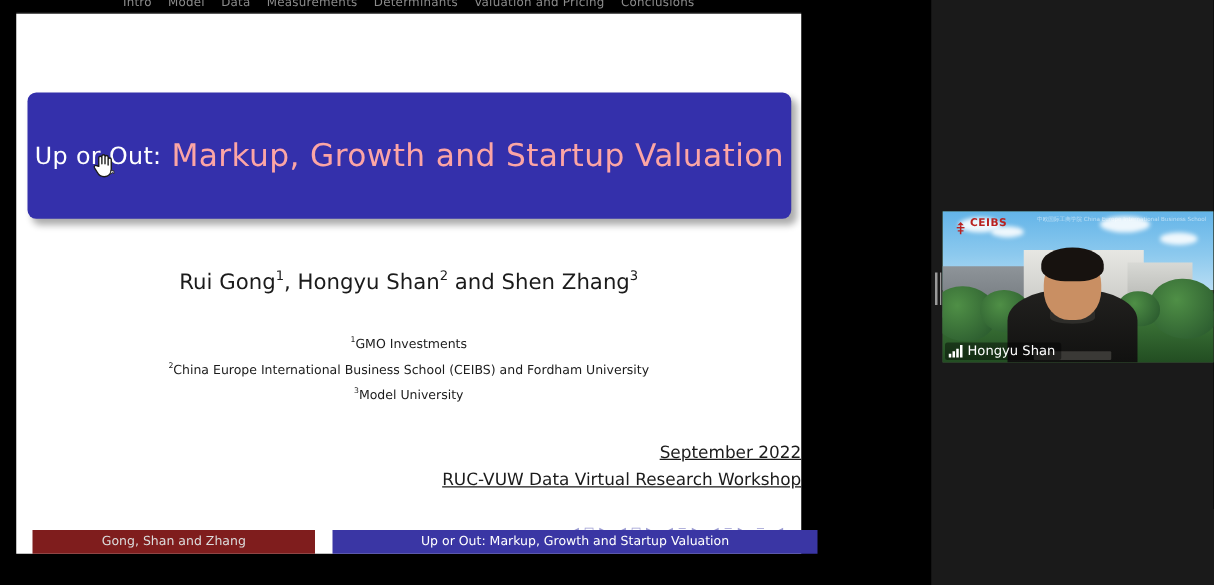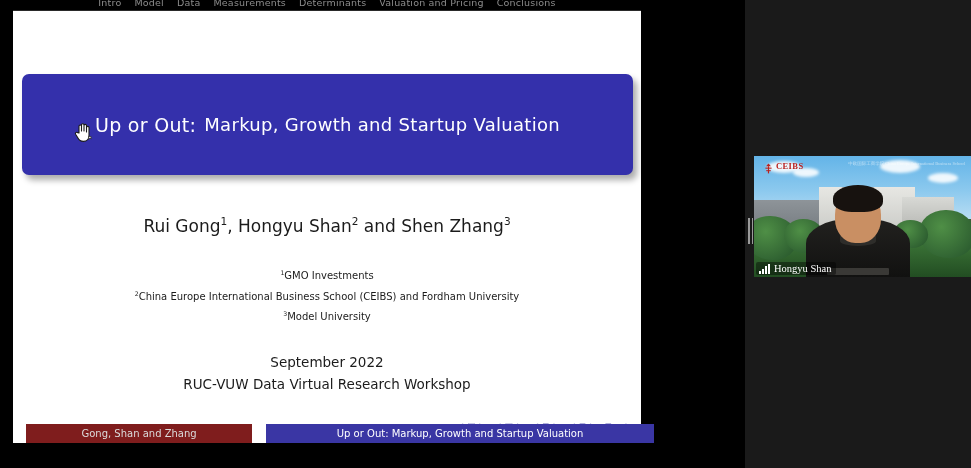--- a/index.html
+++ b/index.html
@@ -72,22 +72,22 @@
     align-items: center;
     justify-content: center;
     gap: 8px;
   }
   #title-line1 {
     color: #ffffff;
     font-size: 19px;
     letter-spacing: 0.3px;
   }
   #title-line2 {
-    color: #ffffff;
-    font-size: 18px;
+    color: #fca5a5;
+    font-size: 25px;
     letter-spacing: 0.3px;
   }
 
   
   #authors {
     position: absolute;
     left: 0; right: 0;
     top: 205px;
     text-align: center;
     color: #1b1b1b;
@@ -107,22 +107,23 @@
     text-align: center;
     color: #1b1b1b;
   }
   .aff { font-size: 10px; line-height: 20.5px; }
 
   
   #eventinfo {
     position: absolute;
     left: 0; right: 0;
     top: 340px;
-    text-align: center;
+    text-align: right;
     color: #1b1b1b;
+    text-decoration: underline;
   }
   .event-line { font-size: 13.5px; line-height: 22px; }
 
   
   #nav-symbols {
     position: absolute;
     right: 14px;
     bottom: 12px;
     display: flex;
     align-items: center;
@@ -196,26 +197,25 @@
   }
   .handle-bar {
     width: 1.5px;
     height: 26px;
     background: #9a9a9a;
   }
 
   #video-tile {
     position: absolute;
     left: 9px;
-    top: 156px;
+    top: 169px;
     width: 217px;
     height: 121px;
     overflow: hidden;
     background: #3f5a3a;
-    font-family: Liberation Serif, serif;
   }
   
   #vb-sky {
     position: absolute; left: 0; top: 0; width: 100%; height: 52%;
     background: linear-gradient(#63b4e8 0%, #8cc9ee 55%, #b8ddf3 100%);
   }
   .vb-cloud {
     position: absolute;
     background: rgba(255,255,255,0.88);
     border-radius: 50%;

